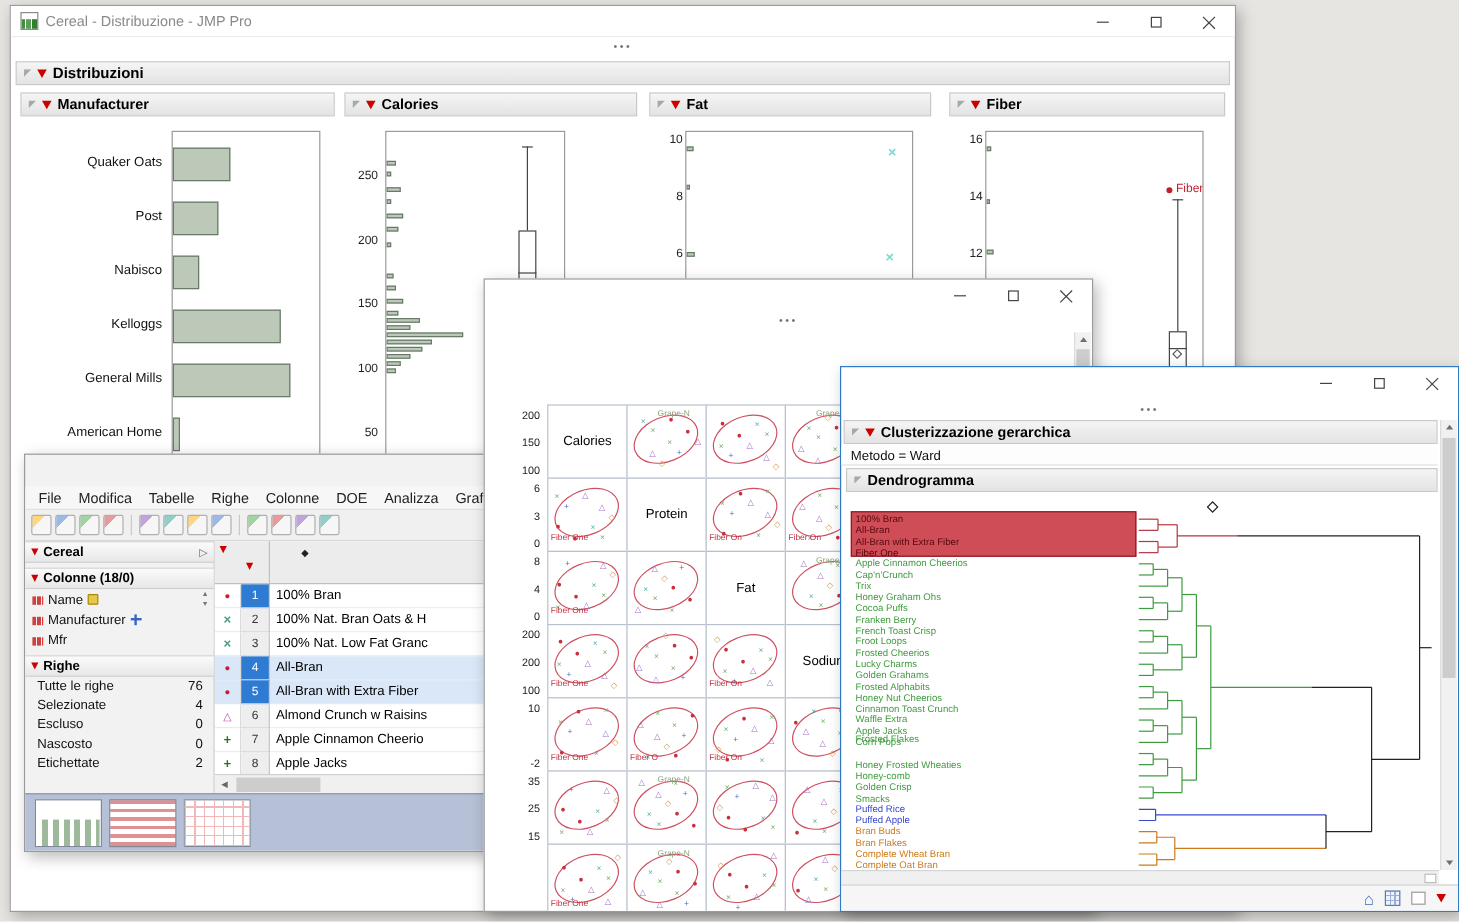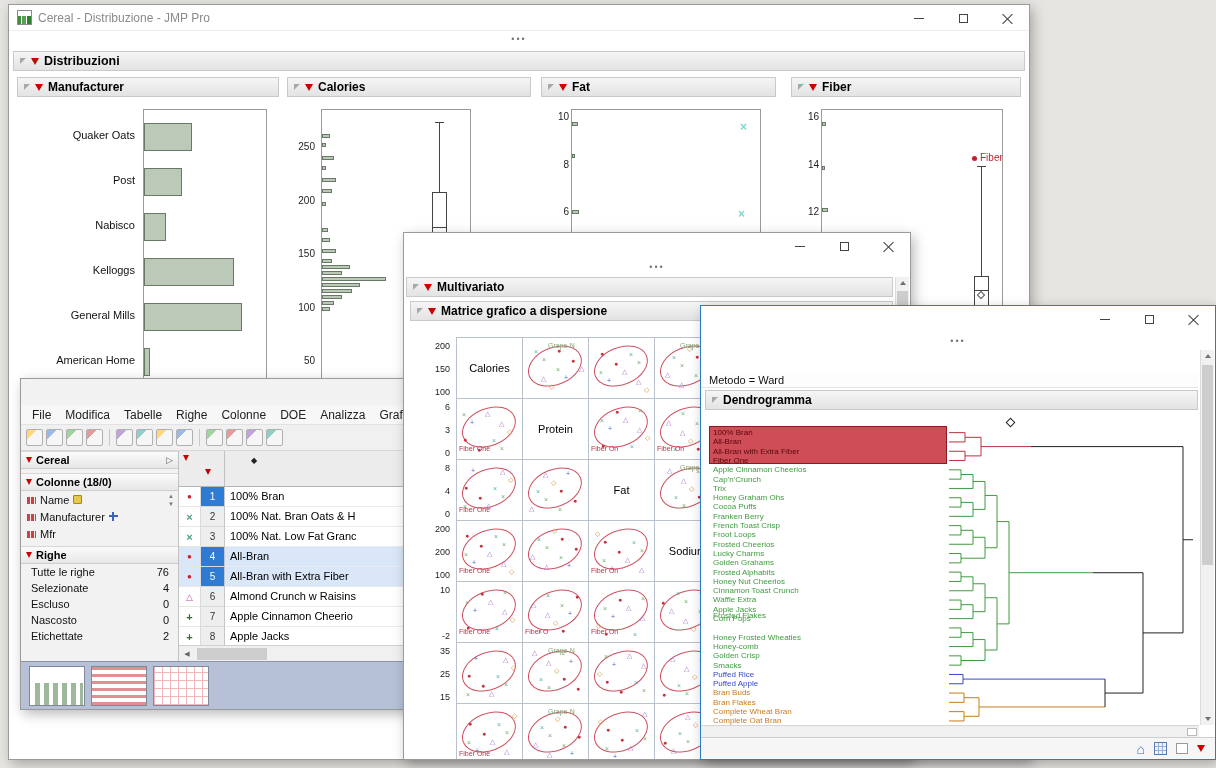--- a/index.html
+++ b/index.html
@@ -926,30 +926,20 @@
       <div class="clabel" style="left: 276px; top: 231px; color: rgb(138, 162, 122);">Grape-N</div>
       <div class="clabel" style="left: 55px; top: 334px; color: rgb(192, 48, 64);">Fiber One</div>
       <div class="clabel" style="left: 187px; top: 334px; color: rgb(192, 48, 64);">Fiber On</div>
       <div class="clabel" style="left: 55px; top: 395px; color: rgb(192, 48, 64);">Fiber One</div>
       <div class="clabel" style="left: 121px; top: 395px; color: rgb(192, 48, 64);">Fiber O</div>
       <div class="clabel" style="left: 187px; top: 395px; color: rgb(192, 48, 64);">Fiber On</div>
       <div class="clabel" style="left: 144px; top: 414px; color: rgb(138, 162, 122);">Grape-N</div>
       <div class="clabel" style="left: 55px; top: 517px; color: rgb(192, 48, 64);">Fiber One</div>
       <div class="clabel" style="left: 144px; top: 475px; color: rgb(138, 162, 122);">Grape-N</div>
     </div>
-  <div class="hdrbar" id="multi-outline">
-    <div class="wedge"></div>
-    <div class="redtri"></div>
-    <b>Multivariato</b>
-  </div>
-  <div class="hdrbar" id="multi-section">
-    <div class="wedge"></div>
-    <div class="redtri"></div>
-    <b>Matrice grafico a dispersione</b>
-  </div>
   <div class="vscroll" id="multi-vscroll">
     <div class="sb-up">
         <div class="tri-up"></div>
       </div>
     <div class="sb-thumb" style="top:14px;height:90px"></div>
     <div class="sb-down">
         <div class="tri-down"></div>
       </div>
   </div>
 </div>
@@ -1096,20 +1086,25 @@
       <div class="leaf" style="top: 345.2px; color: rgb(63, 155, 63);">Golden Crisp</div>
       <div class="leaf" style="top: 354.5px; color: rgb(63, 155, 63);">Smacks</div>
       <div class="leaf" style="top: 363.8px; color: rgb(56, 72, 204);">Puffed Rice</div>
       <div class="leaf" style="top: 373.1px; color: rgb(56, 72, 204);">Puffed Apple</div>
       <div class="leaf" style="top: 382.4px; color: rgb(204, 122, 26);">Bran Buds</div>
       <div class="leaf" style="top: 391.7px; color: rgb(204, 122, 26);">Bran Flakes</div>
       <div class="leaf" style="top: 401px; color: rgb(204, 122, 26);">Complete Wheat Bran</div>
       <div class="leaf" style="top: 410.3px; color: rgb(204, 122, 26);">Complete Oat Bran</div>
     </div>
 
+  <div class="hdrbar" id="clu-outline">
+    <div class="wedge"></div>
+    <div class="redtri"></div>
+    <b>Clusterizzazione gerarchica</b>
+  </div>
   <div id="clu-method">Metodo = Ward</div>
   <div class="hdrbar" id="clu-dendro">
     <div class="wedge"></div>
     <b>Dendrogramma</b>
   </div>
 
   <div class="vscroll" id="clu-vscroll">
     <div class="sb-up">
         <div class="tri-up"></div>
       </div>

